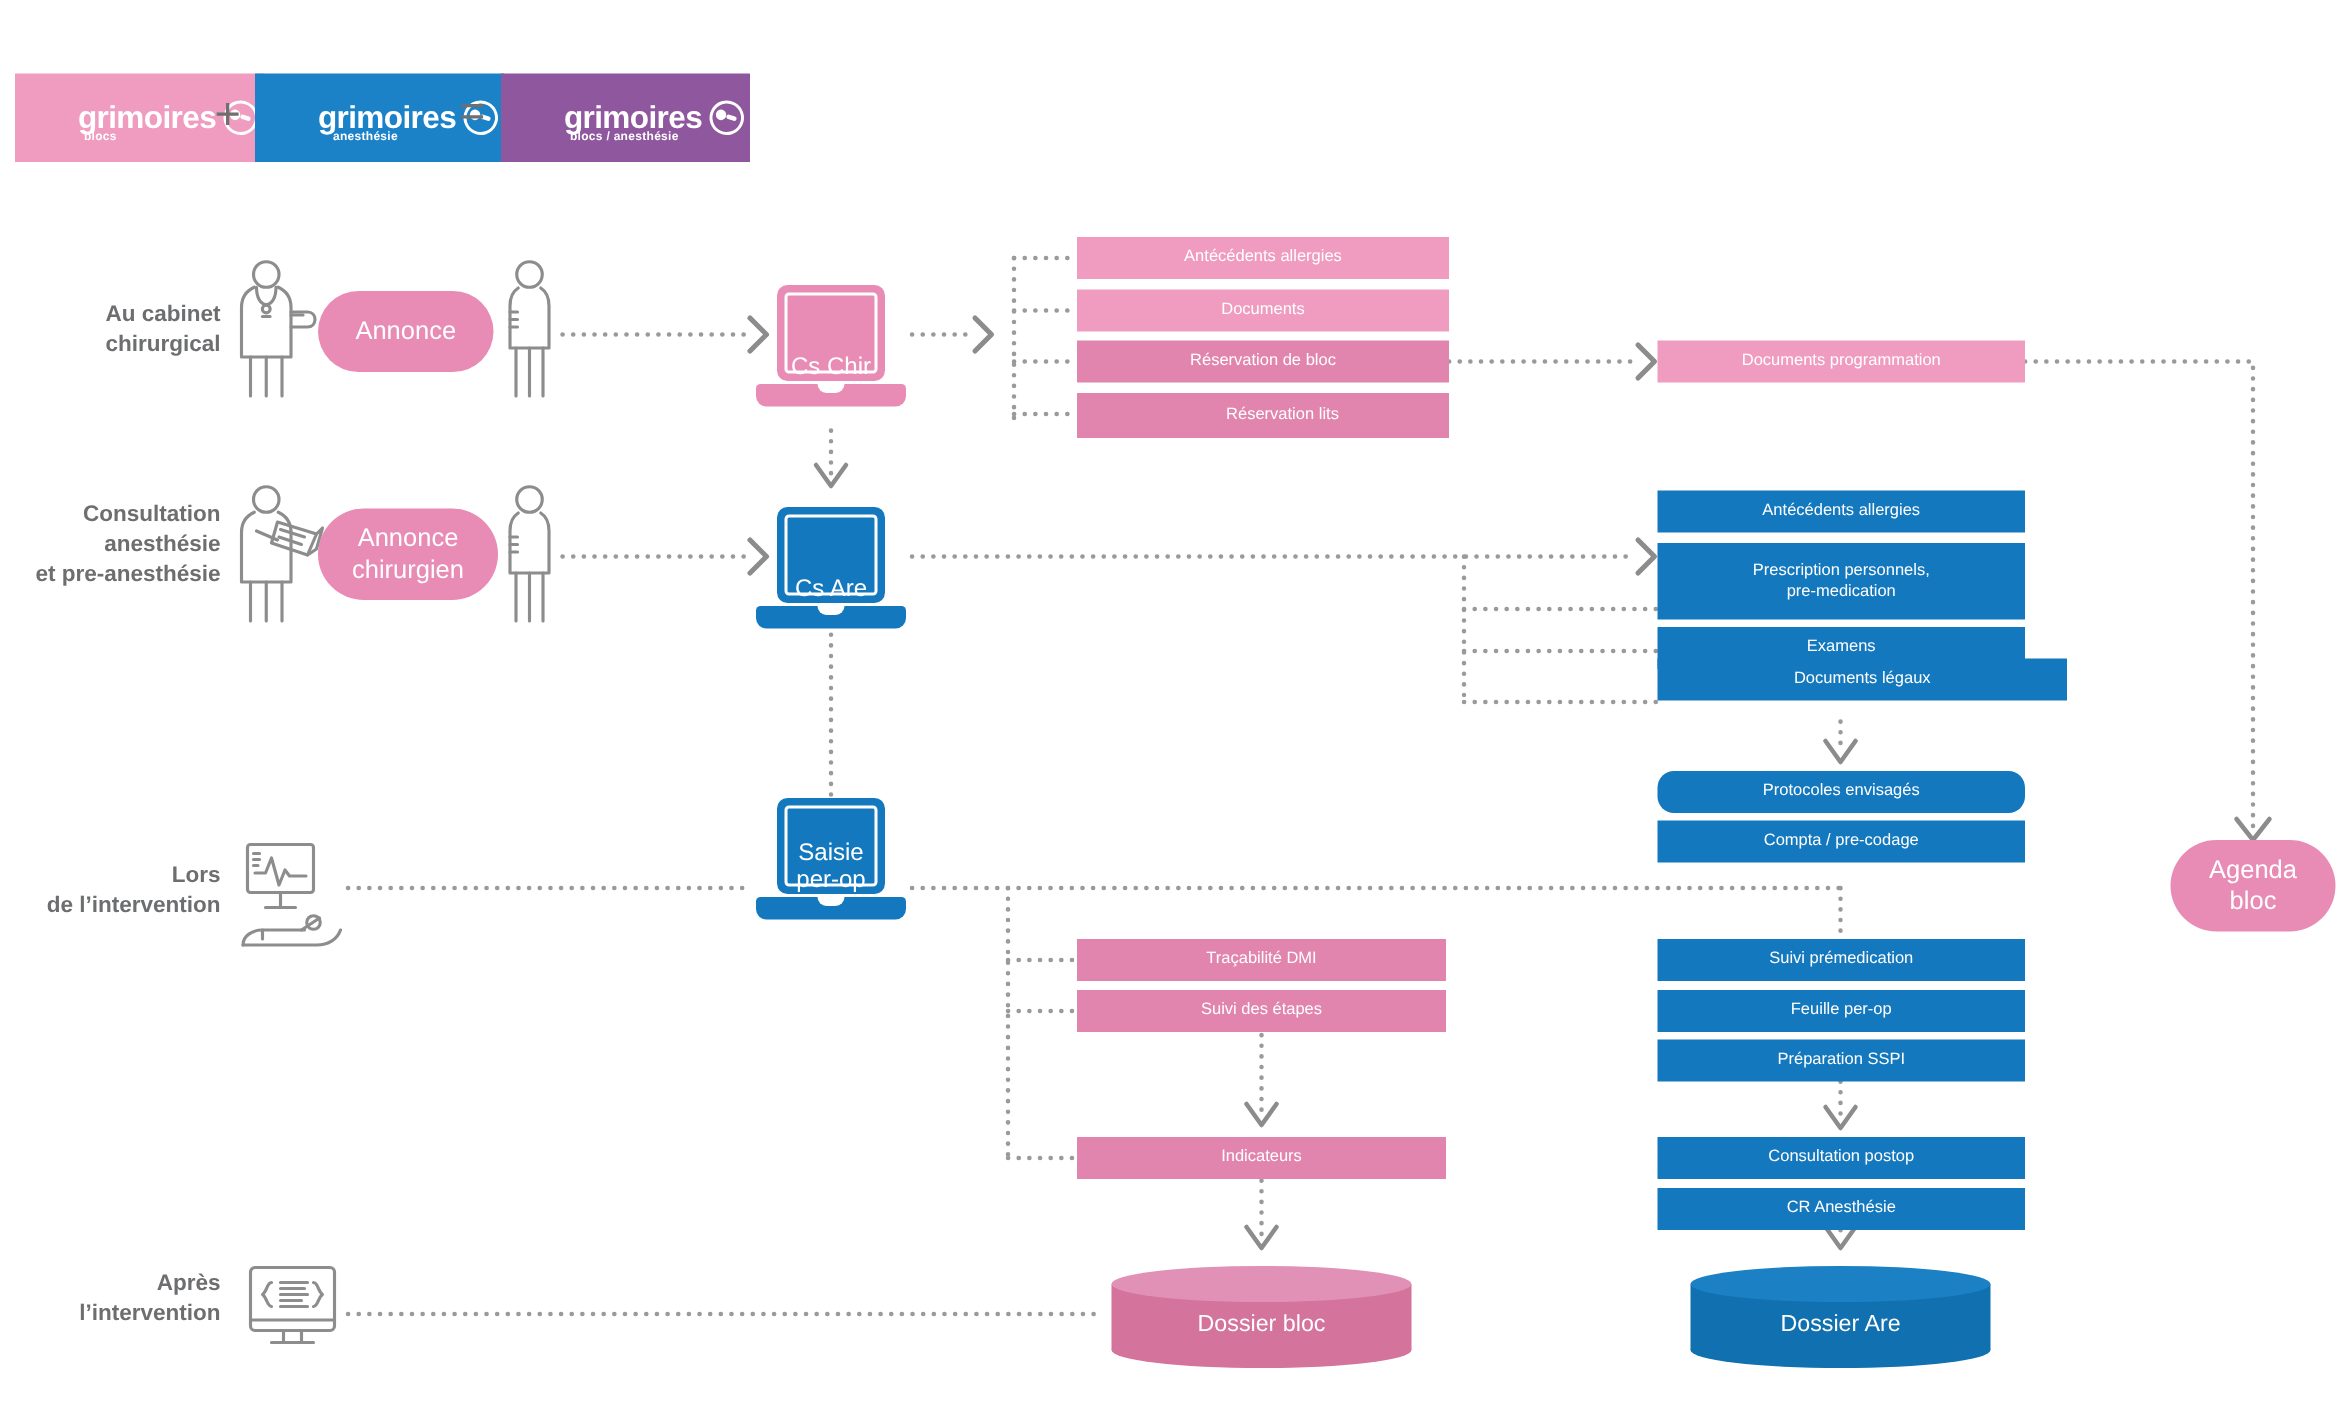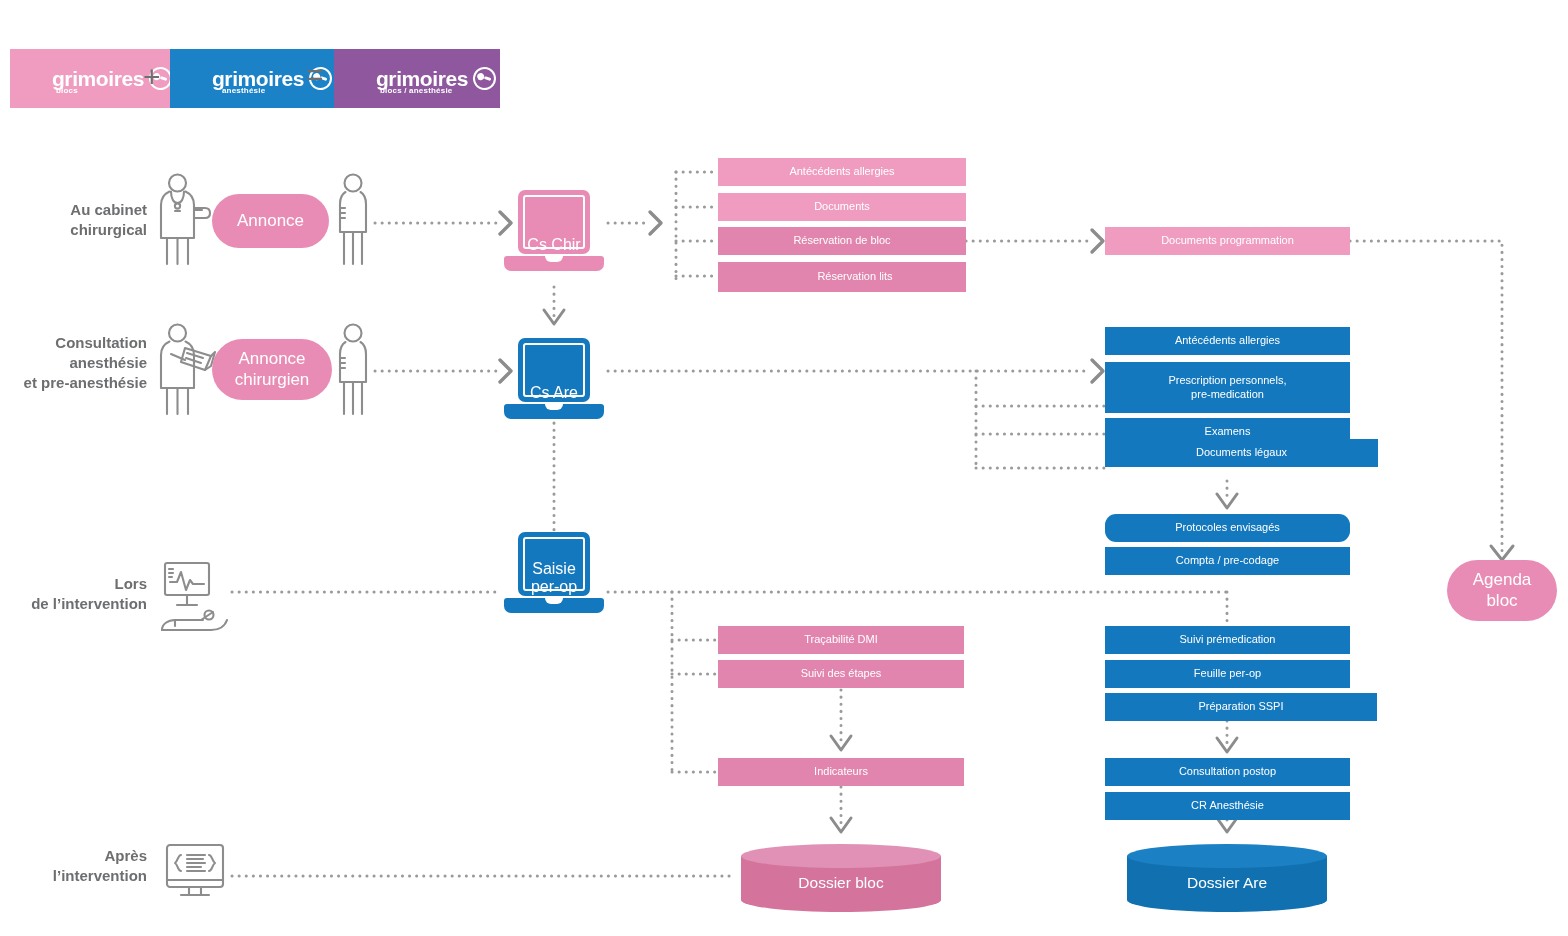--- a/index.html
+++ b/index.html
@@ -349,21 +349,21 @@
   <div class="pbox pink" style="left:718px;top:758px;width:246px;height:28px;">
     <span>Indicateurs</span>
   </div>
 
   <div class="pbox blue" style="left:1105px;top:626px;width:245px;height:28px;">
     <span>Suivi prémedication</span>
   </div>
   <div class="pbox blue" style="left:1105px;top:660px;width:245px;height:28px;">
     <span>Feuille per-op</span>
   </div>
-  <div class="pbox blue" style="left:1105px;top:693px;width:272px;height:28px;">
+  <div class="pbox blue" style="left:1105px;top:693px;width:245px;height:28px;">
     <span>Préparation SSPI</span>
   </div>
   <div class="pbox blue" style="left:1105px;top:758px;width:245px;height:28px;">
     <span>Consultation postop</span>
   </div>
   <div class="pbox blue" style="left:1105px;top:792px;width:245px;height:28px;">
     <span>CR Anesthésie</span>
   </div>
 
   <div class="cyl cyl-pink" style="left:741px;top:844px;width:200px;height:56px;">

